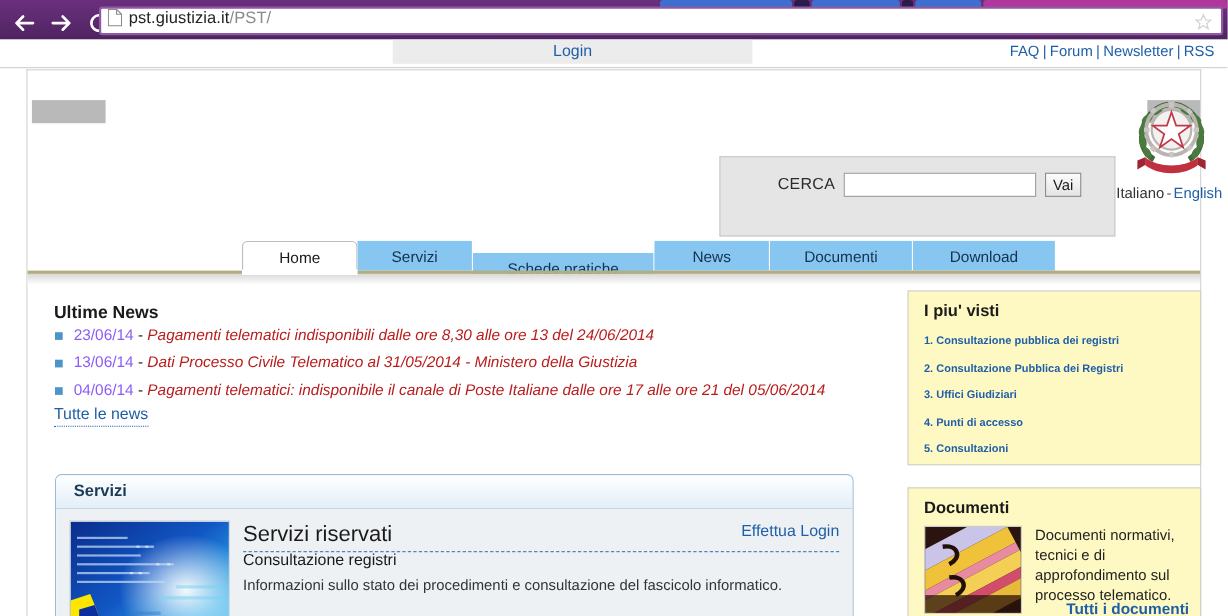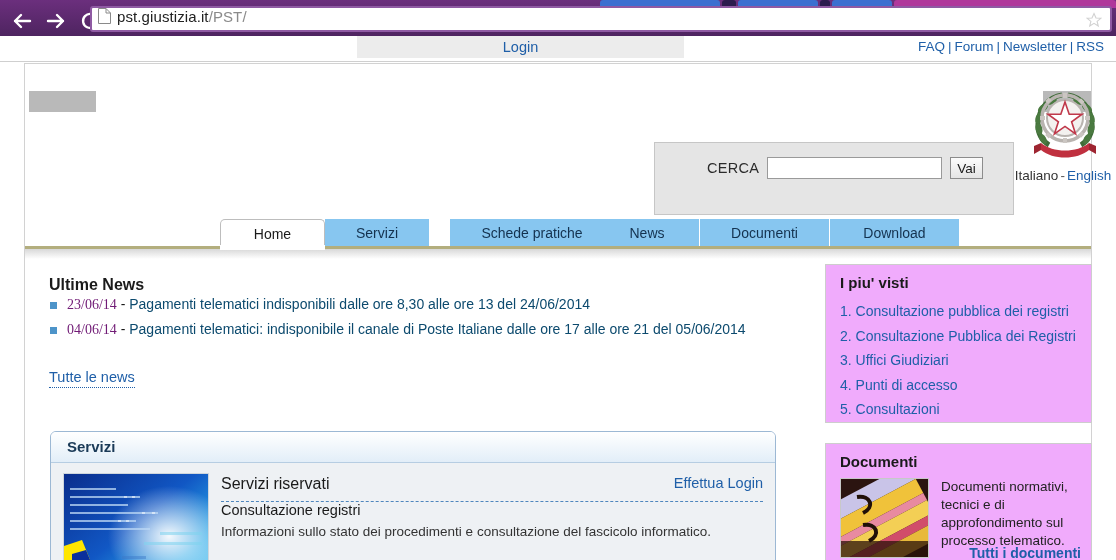--- a/index.html
+++ b/index.html
@@ -253,23 +253,23 @@
   .news-item {
     position: relative; height: 25px;
     padding-left: 18px;
     font-size: 14px; line-height: 25px;
     white-space: nowrap;
   }
   .news-bullet {
     position: absolute; left: 1px; top: 10px;
     width: 7px; height: 7px; background: #4d94c9;
   }
-  .news-date { color: #701a75; font-family: Liberation Serif, serif; }
+  .news-date { color: #8b5cf6; }
   .news-dash { color: #1a1a1a; }
-  .news-link { color: #0c4a6e; cursor: pointer; }
+  .news-link { color: #b91c1c; cursor: pointer; font-style: italic; }
   #all-news {
     position: absolute; left: 24px; top: 109px;
     font-size: 14.5px; color: #1f5fa8; cursor: pointer;
     border-bottom: 1px dotted #1f5fa8;
     padding-bottom: 2px;
   }
 
   
   #servizi-panel {
     position: absolute; left: 25px; top: 171px;
@@ -299,56 +299,56 @@
     position: relative; overflow: hidden;
     border: 1px solid #cfd6dc;
   }
   #servizi-rows { flex: 1; position: relative; padding-top: 2px; }
   .srv-row1 {
     position: relative; height: 27px;
     border-bottom: 1px dashed #4f86bd;
     display: flex; align-items: flex-start; justify-content: space-between;
   }
   .srv-row1 .t {
-    font-size: 16px; color: #1a1a1a;
+    font-size: 20px; color: #1a1a1a;
   }
   .srv-row1 .login {
     font-size: 14.5px; color: #1f5fa8; cursor: pointer;
   }
   .srv-h {
     font-size: 14.5px; color: #1a1a1a;
   }
   .srv-d {
     font-size: 13.5px; color: #333333;
     margin-top: 6px;
   }
 
   
   #col-right {
     position: absolute; left: 775px; top: 0px;
     width: 292px; height: 301px;
   }
   .side-box {
     position: absolute; left: 25px;
     width: 267px;
-    background: #f0abfc;
+    background: #fef9c3;
     border: 1px solid #cdcdcd;
   }
   #box-visti { top: 4px; height: 159px; }
   #box-docs  { top: 183px; height: 118px; }
   .side-title {
     position: absolute; left: 14px; top: 9px;
     font-size: 15px; font-weight: bold; color: #1a1a1a;
   }
   #visti-list {
     position: absolute; left: 14px; top: 34px; width: 250px;
   }
   .visti-item {
     height: 24.5px; line-height: 24.5px;
-    font-size: 14px; white-space: nowrap;
+    font-size: 10px; white-space: nowrap; font-weight: bold;
   }
   .visti-num { color: #1f5fa8; }
   .visti-lbl { color: #1f5fa8; cursor: pointer; }
   #docs-inner {
     position: absolute; left: 14px; top: 34px;
     width: 245px; display: flex; gap: 12px;
   }
   #docs-thumb {
     width: 89px; height: 80px; flex: none;
     position: relative; overflow: hidden;
@@ -478,21 +478,21 @@
       </div>
     </div>
 
     <div id="tabs">
       <div class="tab active" style="left:195px;width:105px;">
         <span>Home</span>
       </div>
       <div class="tab" style="left:300px;width:105px;">
         <span>Servizi</span>
       </div>
-      <div class="tab" style="left:425px;width:165px;">
+      <div class="tab" style="left:405px;width:165px;margin-top:11px;">
         <span>Schede pratiche</span>
       </div>
       <div class="tab" style="left:570px;width:105px;">
         <span>News</span>
       </div>
       <div class="tab" style="left:675px;width:130px;">
         <span>Documenti</span>
       </div>
       <div class="tab" style="left:805px;width:130px;">
         <span>Download</span>
@@ -503,20 +503,23 @@
     <div id="tab-active-mask"></div>
 
     <div id="content">
 
       <div id="col-left">
         <div id="news-title">Ultime News</div>
 
         <div id="news-list">
           <div class="news-item">
             <span class="news-bullet"></span><span class="news-date">23/06/14</span><span class="news-dash"> - </span><span class="news-link">Pagamenti telematici indisponibili dalle ore 8,30 alle ore 13 del 24/06/2014</span>
+          </div>
+          <div class="news-item">
+            <span class="news-bullet"></span><span class="news-date">13/06/14</span><span class="news-dash"> - </span><span class="news-link">Dati Processo Civile Telematico al 31/05/2014 - Ministero della Giustizia</span>
           </div>
           <div class="news-item">
             <span class="news-bullet"></span><span class="news-date">04/06/14</span><span class="news-dash"> - </span><span class="news-link">Pagamenti telematici: indisponibile il canale di Poste Italiane dalle ore 17 alle ore 21 del 05/06/2014</span>
           </div>
         </div>
 
         <div id="all-news">Tutte le news</div>
 
         <div id="servizi-panel">
           <div id="servizi-head">

